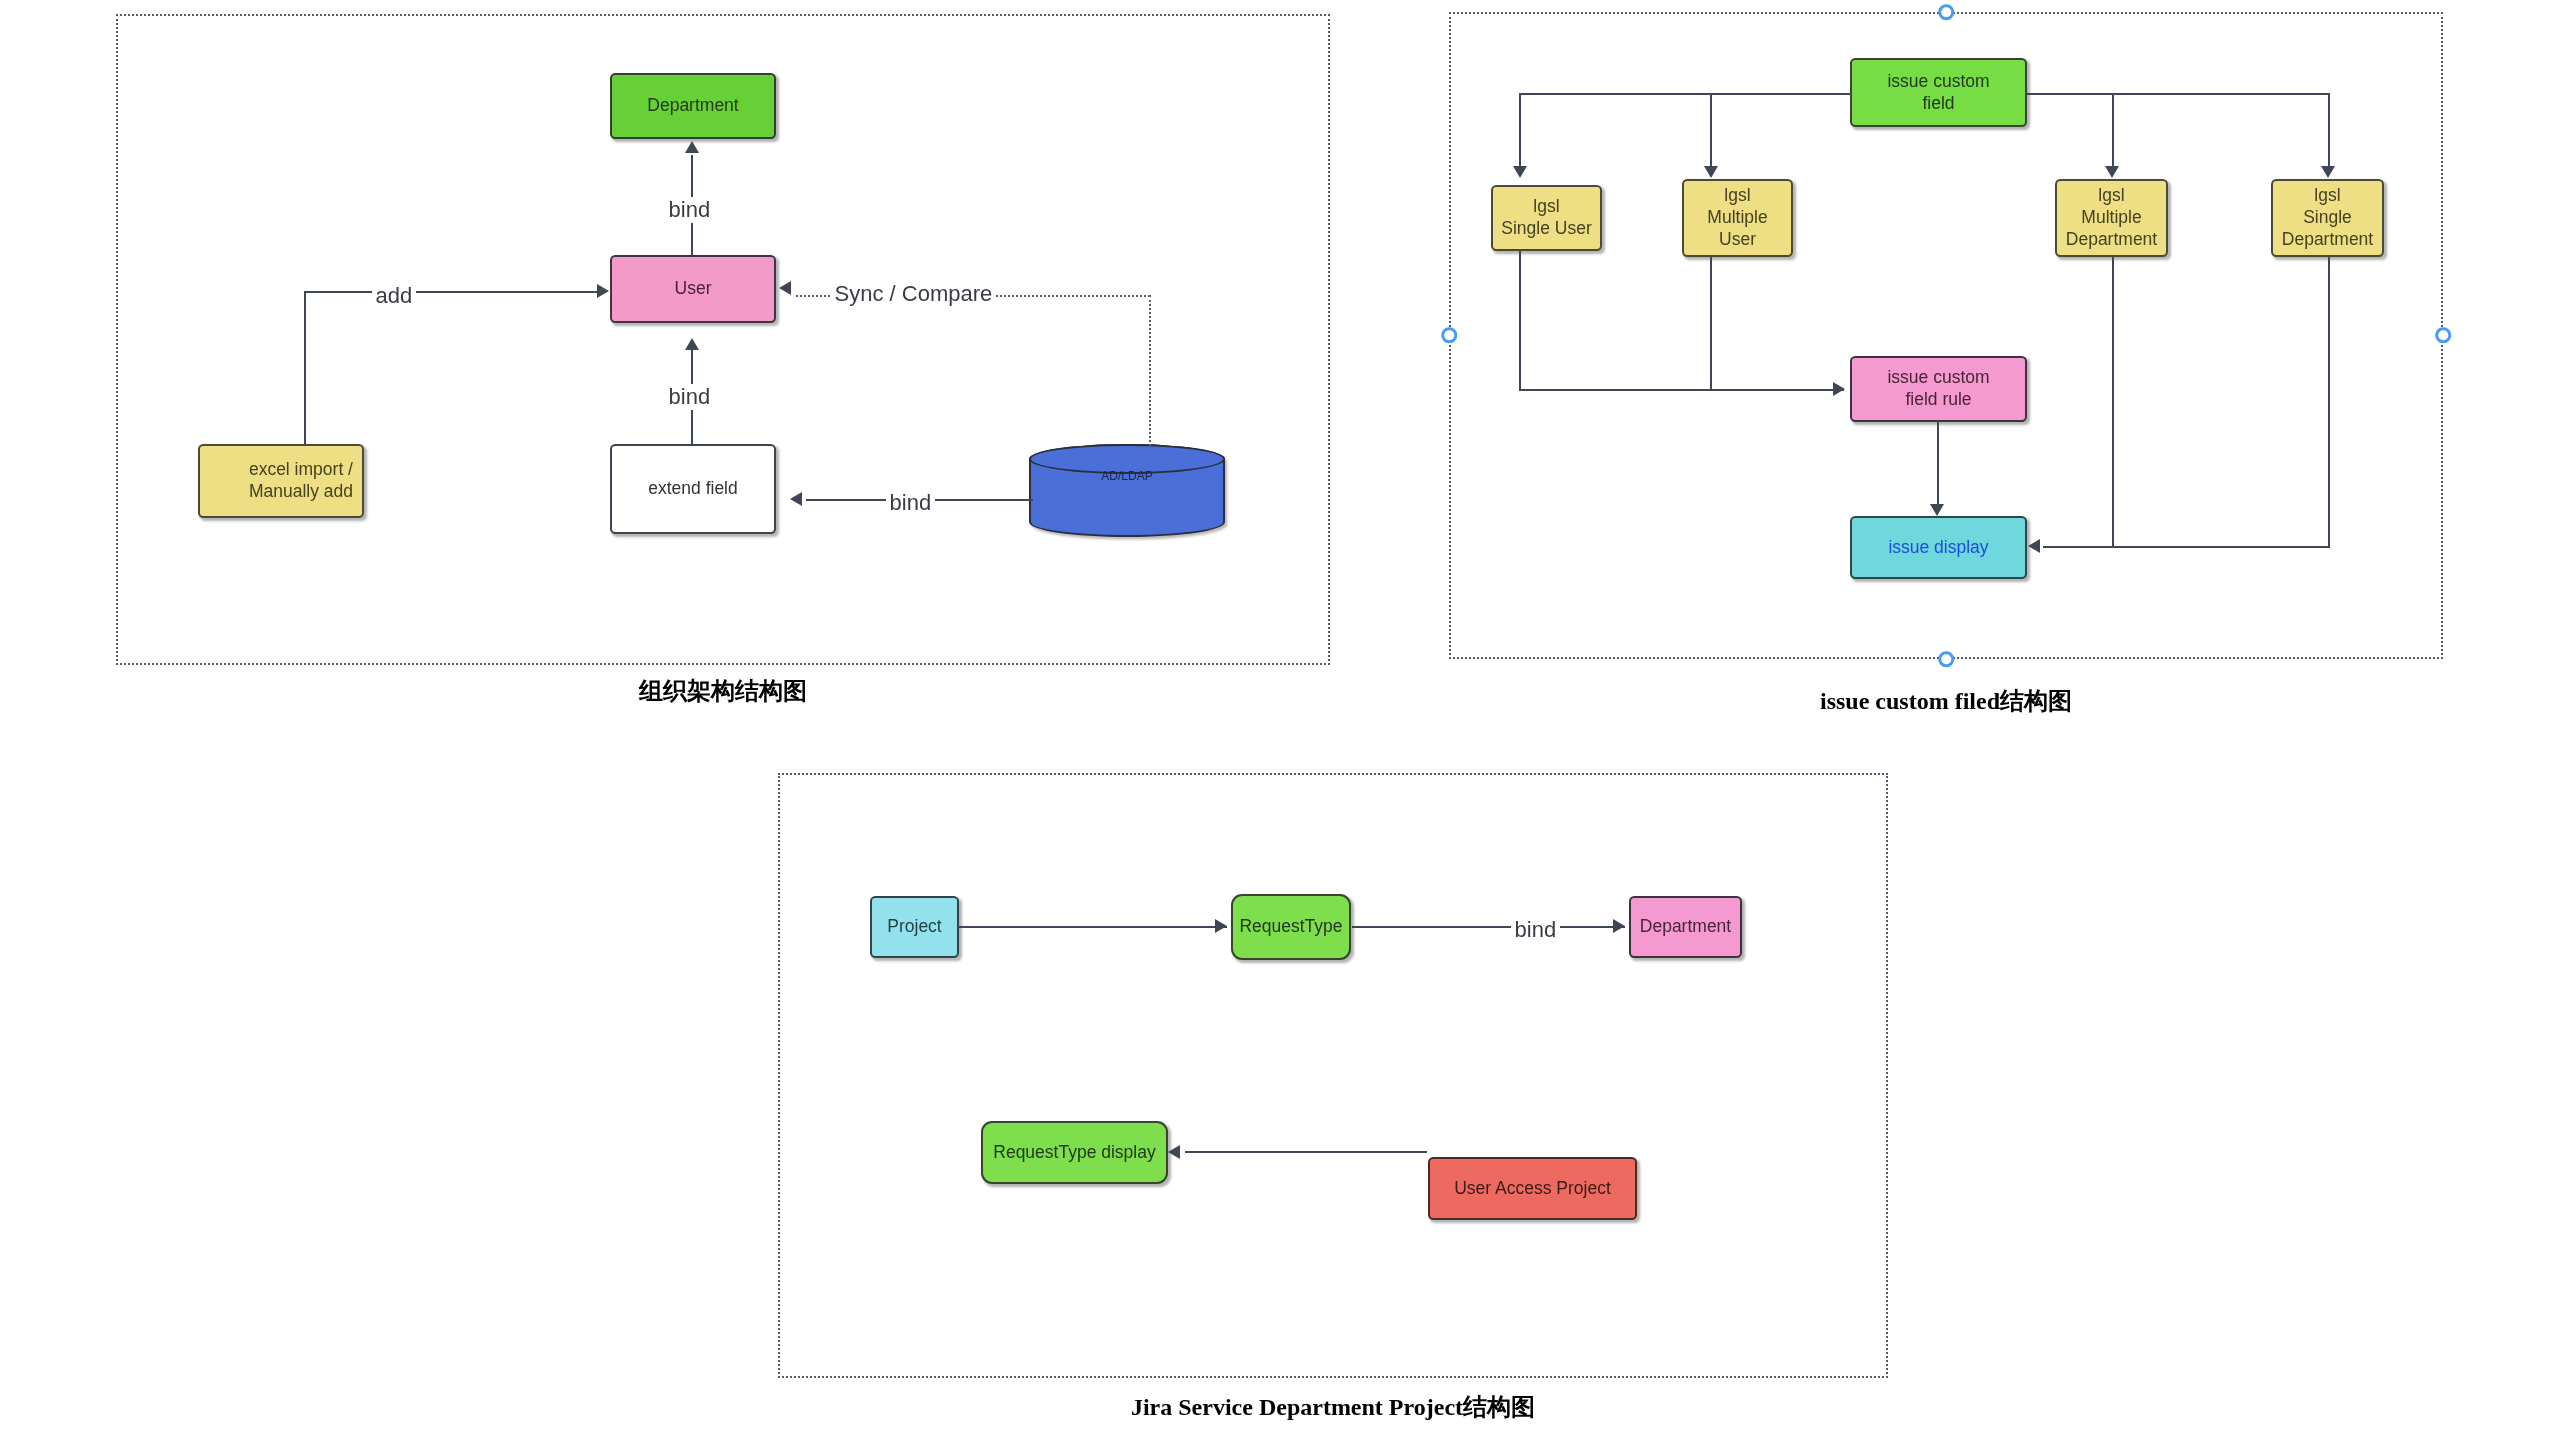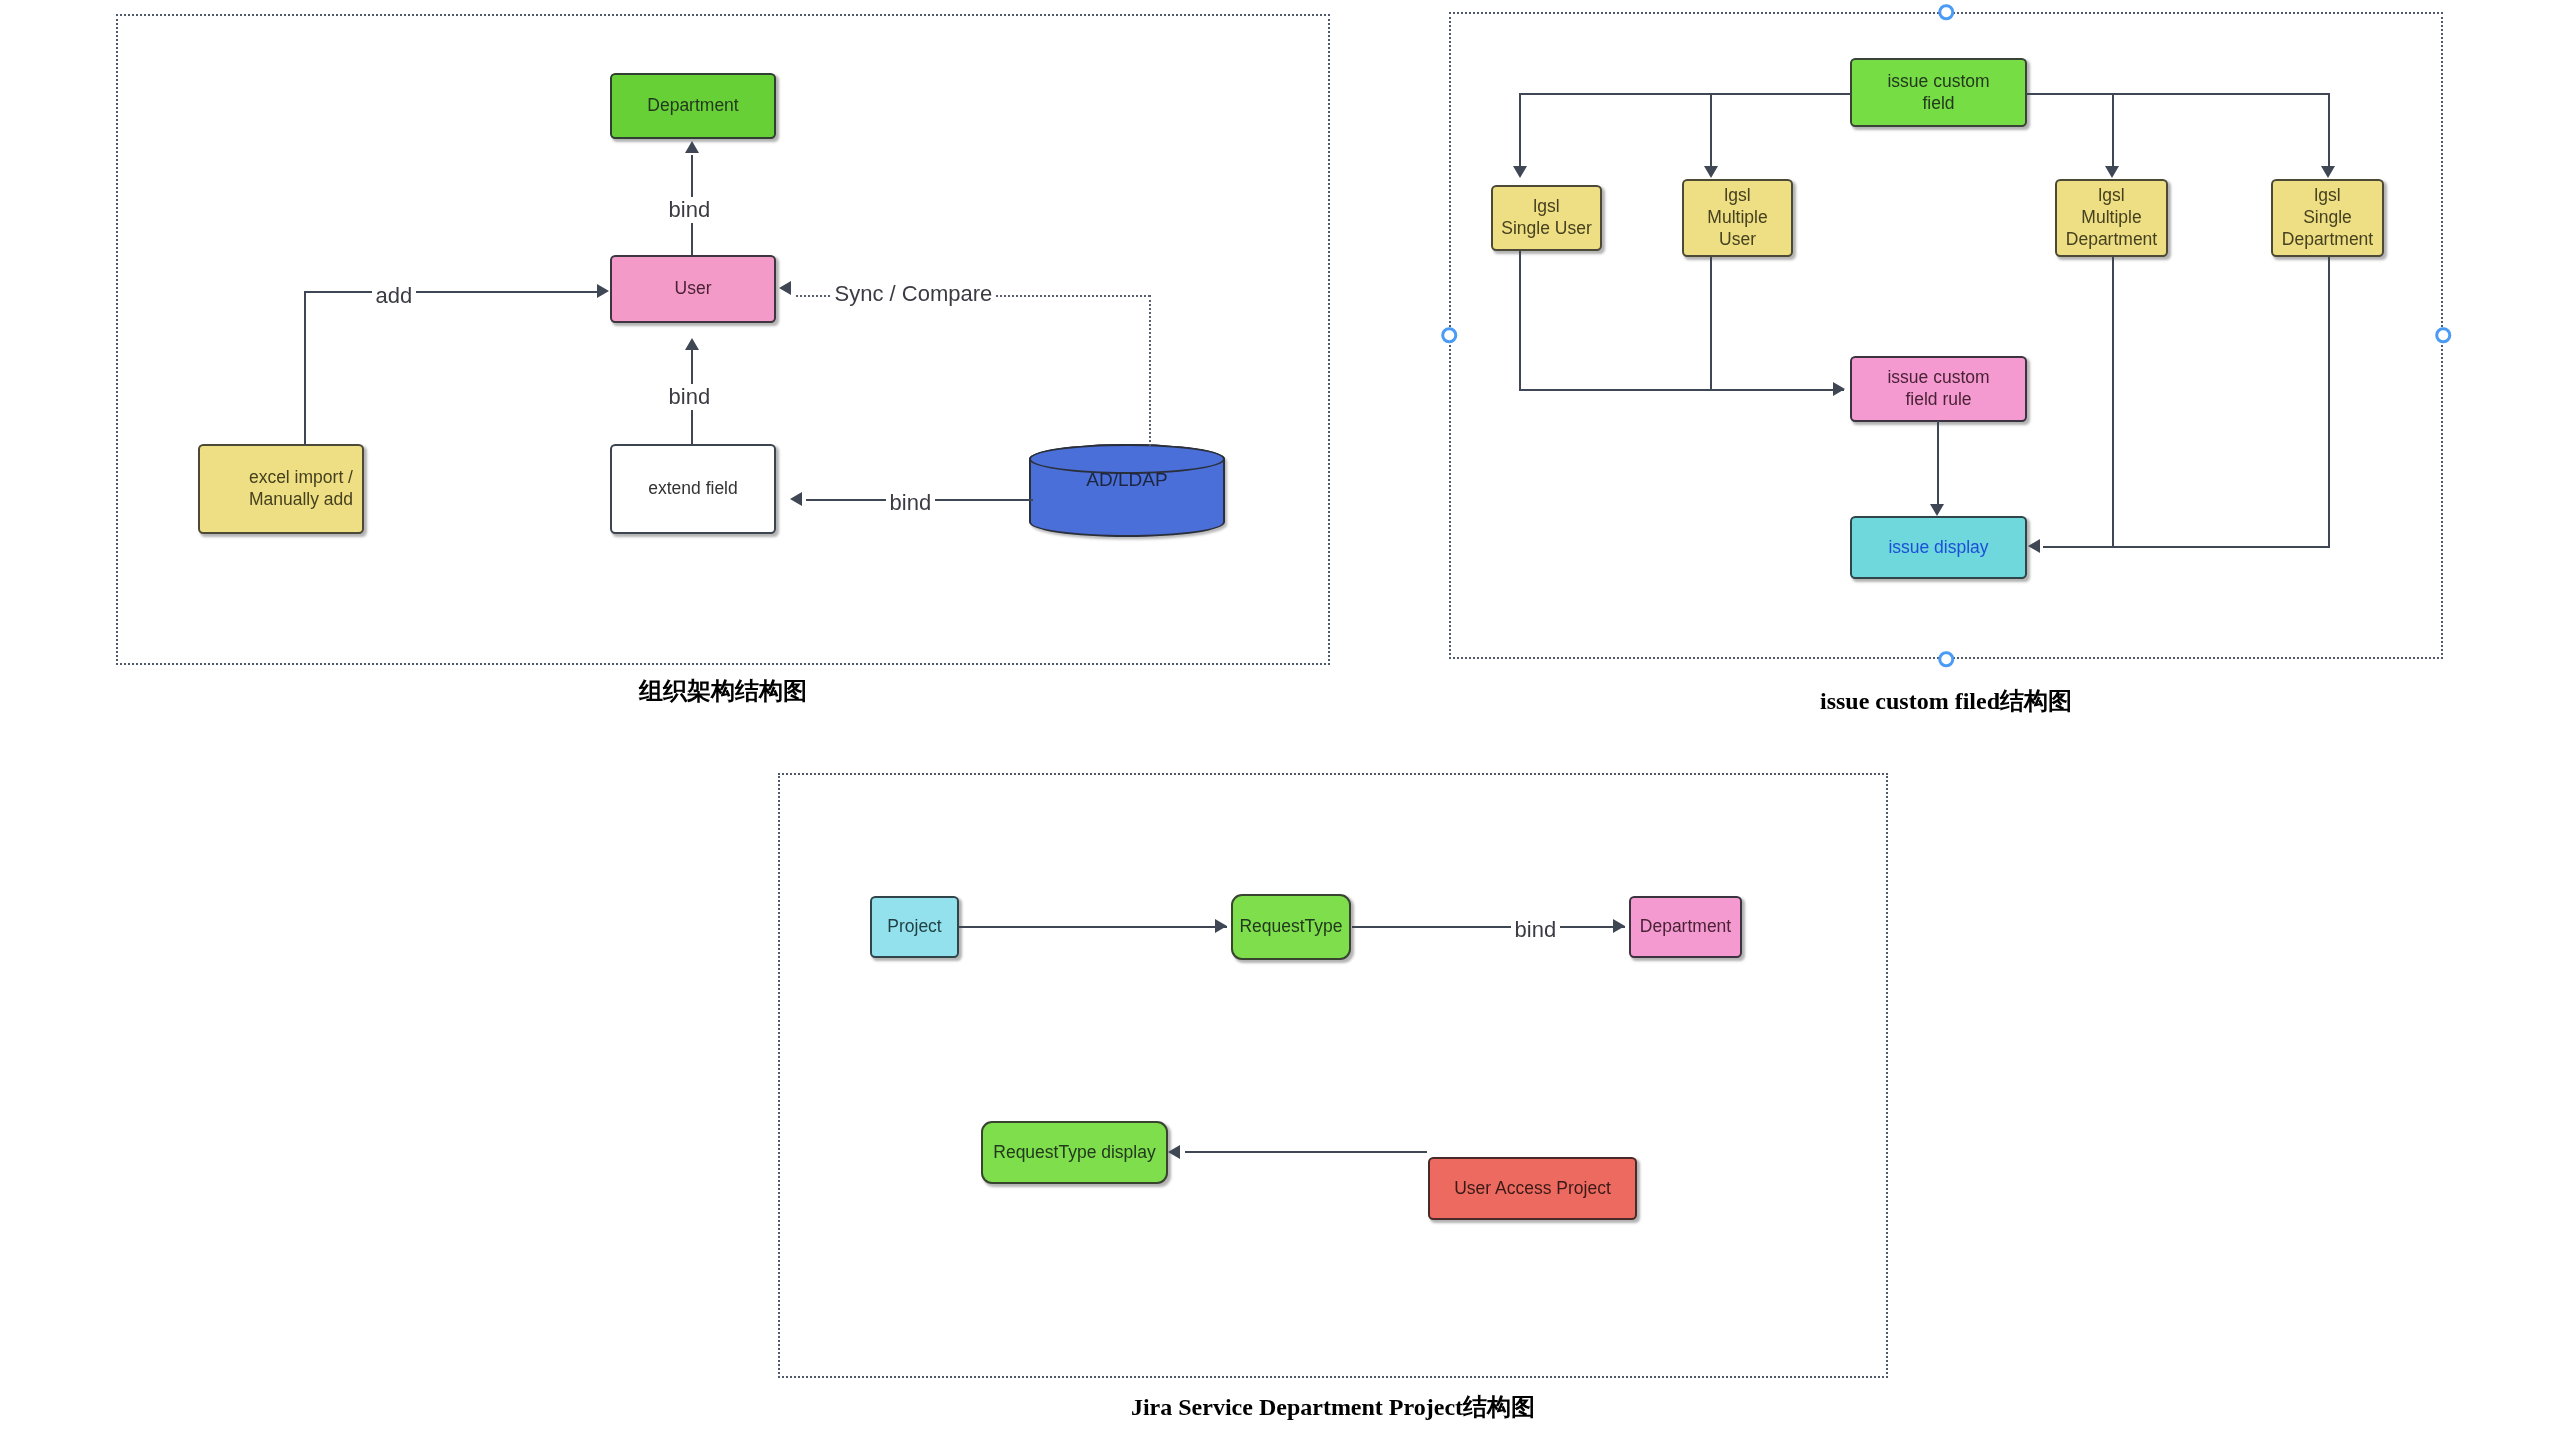--- a/index.html
+++ b/index.html
@@ -84,21 +84,21 @@
     left: -2.1px; right: -2.1px; top: -2.1px;
     height: 30px;
     border: 2.1px solid #2a2f3a;
     border-radius: 50%;
     background: #4b6fd8;
   }
   .cylinder .cyl-label {
     position: absolute;
     left: 0; right: 0; top: 23px;
     text-align: center;
-    font-size: 19px;
+    font-size: 12px;
     color: #1d2640;
     z-index: 3;
   }
 
   
   .edge { position: absolute; background: #3f4654; }
   .edge.h { height: 2.1px; }
   .edge.v { width: 2.1px; }
   .edge.dot-h {
     height: 0; border-top: 2.6px dotted #5a5f6e; background: transparent;
@@ -131,21 +131,21 @@
   <div class="panel-frame" style="left:116px; top:14px; width:1214px; height:651px;"></div>
 
   <div class="node green" style="left:610px; top:73px; width:166px; height:66px;">Department</div>
 
   <div class="edge v" style="left:691px; top:155px; height:107px;"></div>
   <div class="arrow up" style="left:685px; top:141px;"></div>
   <div class="edge-label" style="left:665px; top:197px;">bind</div>
 
   <div class="node pink" style="left:610px; top:255px; width:166px; height:68px;">User</div>
 
-  <div class="node yellow" style="left:198px; top:444px; width:166px; height:90px;padding-left:44px;">excel import /
+  <div class="node yellow" style="left:198px; top:444px; width:166px; height:74px;padding-left:44px;">excel import /
 Manually add</div>
 
   <div class="edge v" style="left:304px; top:291px; height:155px;"></div>
   <div class="edge h" style="left:304px; top:291px; width:294px;"></div>
   <div class="arrow right" style="left:597px; top:284px;"></div>
   <div class="edge-label" style="left:372px; top:283px;">add</div>
 
   <div class="node white" style="left:610px; top:444px; width:166px; height:90px;">extend field</div>
 
   <div class="edge v" style="left:691px; top:350px; height:95px;"></div>

